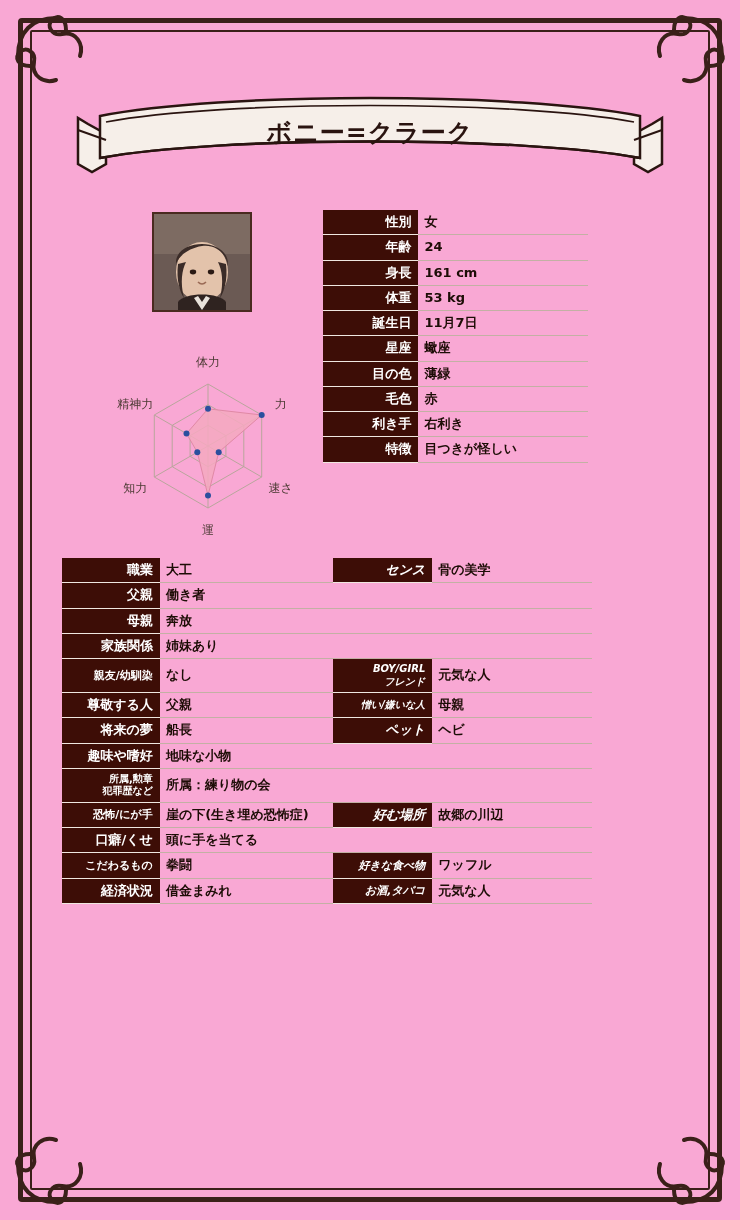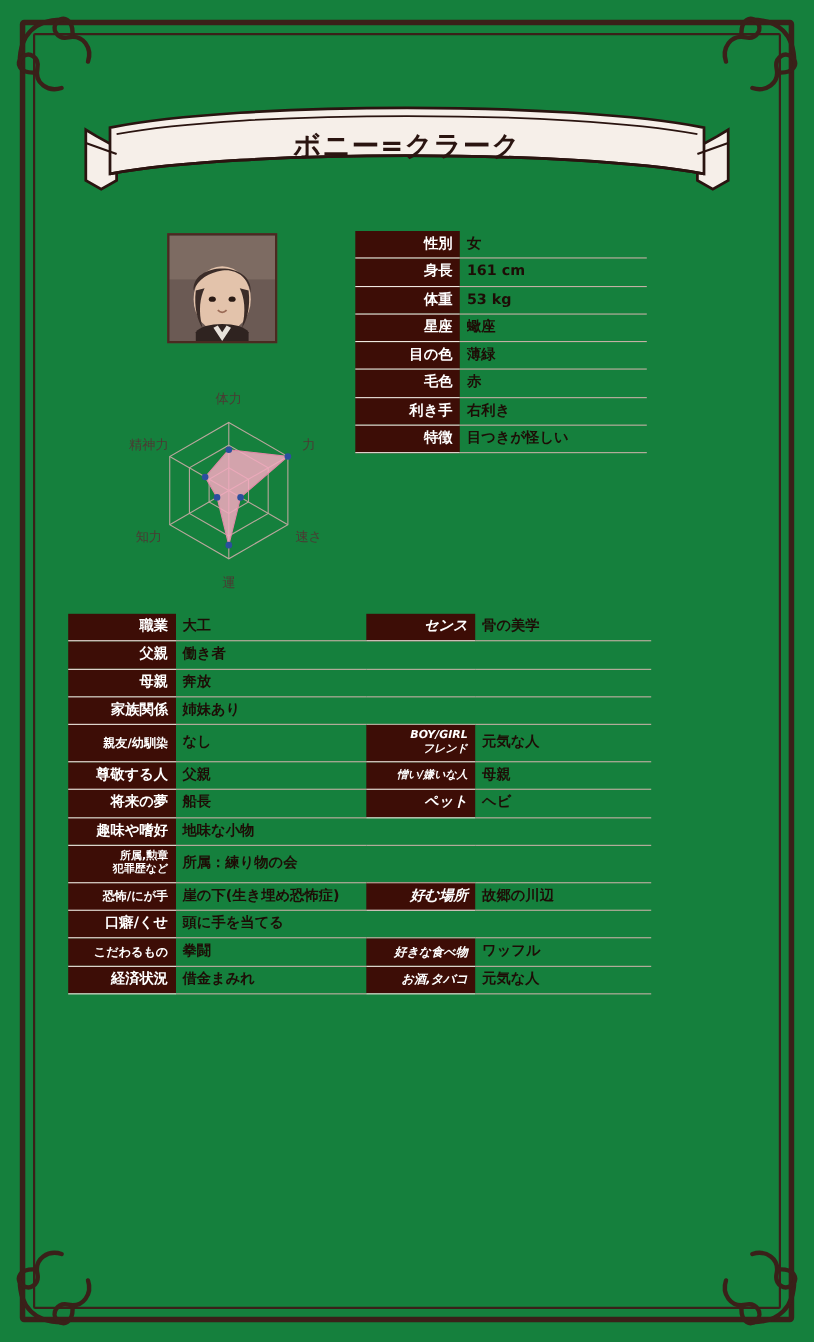--- a/index.html
+++ b/index.html
@@ -5,21 +5,21 @@
   html,body{margin:0;padding:0;}
   body{
     width:740px;height:1220px;
     background:#efe6df;
     font-family:"DejaVu Sans","Liberation Sans",sans-serif;
     position:relative;
     overflow:hidden;
   }
   .page{
     position:absolute;inset:0;
-    background:#15803d;
+    background:#f9a8d4;
   }
   
   .frame-outer{
     position:absolute;
     left:18px;top:18px;right:18px;bottom:18px;
     border:5px solid #3a2019;
     border-radius:4px;
   }
   .frame-inner{
     position:absolute;
@@ -205,26 +205,34 @@
         </svg>
     </div>
 
     <table class="tbl-top">
       <tbody id="stats-body">
           <tr>
             <td class="lbl">性別</td>
             <td class="val">女</td>
           </tr>
           <tr>
+            <td class="lbl">年齢</td>
+            <td class="val">24</td>
+          </tr>
+          <tr>
             <td class="lbl">身長</td>
             <td class="val">161 cm</td>
           </tr>
           <tr>
             <td class="lbl">体重</td>
             <td class="val">53 kg</td>
+          </tr>
+          <tr>
+            <td class="lbl">誕生日</td>
+            <td class="val">11月7日</td>
           </tr>
           <tr>
             <td class="lbl">星座</td>
             <td class="val">蠍座</td>
           </tr>
           <tr>
             <td class="lbl">目の色</td>
             <td class="val">薄緑</td>
           </tr>
           <tr>

